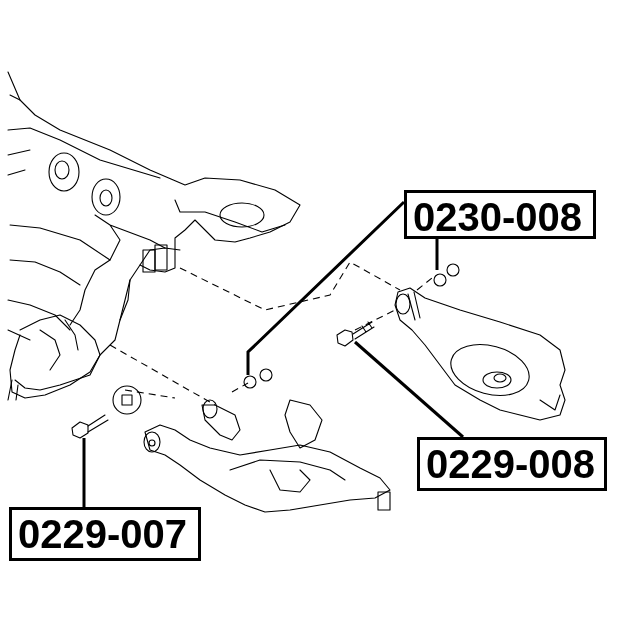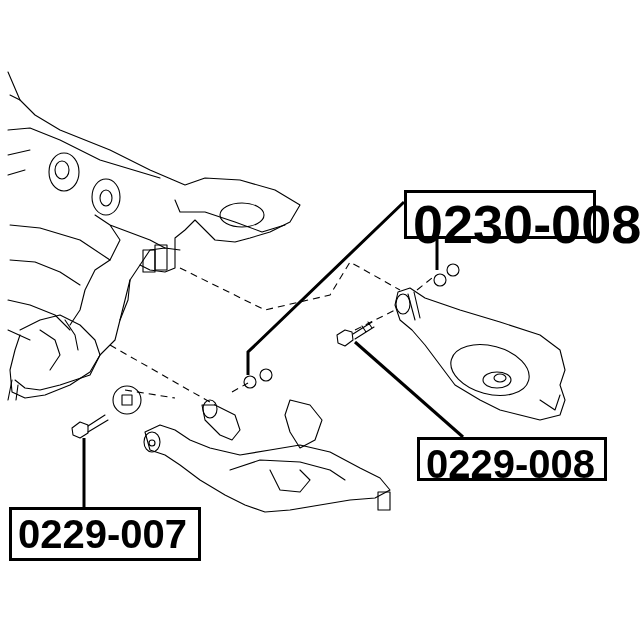--- a/index.html
+++ b/index.html
@@ -11,22 +11,22 @@
       background: #fff;
       font-family: "Liberation Sans", sans-serif;
       font-weight: bold;
       color: #000;
       line-height: 1;
       padding: 4px 6px 3px 6px;
       box-sizing: border-box;
       white-space: nowrap;
       cursor: pointer;
     }
-    .lbl-0230 { left: 404px; top: 190px; width: 192px; height: 49px; font-size: 54px; }
-    .lbl-0229-008 { left: 417px; top: 437px; width: 190px; height: 44px; font-size: 40px; }
+    .lbl-0230 { left: 404px; top: 190px; width: 192px; height: 49px; font-size: 40px; }
+    .lbl-0229-008 { left: 417px; top: 437px; width: 190px; height: 54px; font-size: 40px; }
     .lbl-0229-007 { left: 9px; top: 507px; width: 192px; height: 54px; font-size: 40px; }
     svg .thin { fill: none; stroke: #000; stroke-width: 1.1; stroke-linejoin: round; stroke-linecap: round; }
     svg .dash { fill: none; stroke: #000; stroke-width: 1.1; stroke-dasharray: 7 5; }
     svg .leader { fill: none; stroke: #000; stroke-width: 3; }
   </style>
 </head>
 <body>
 
 <svg id="diagram" viewBox="0 0 640 640" xmlns="http://www.w3.org/2000/svg">
 

